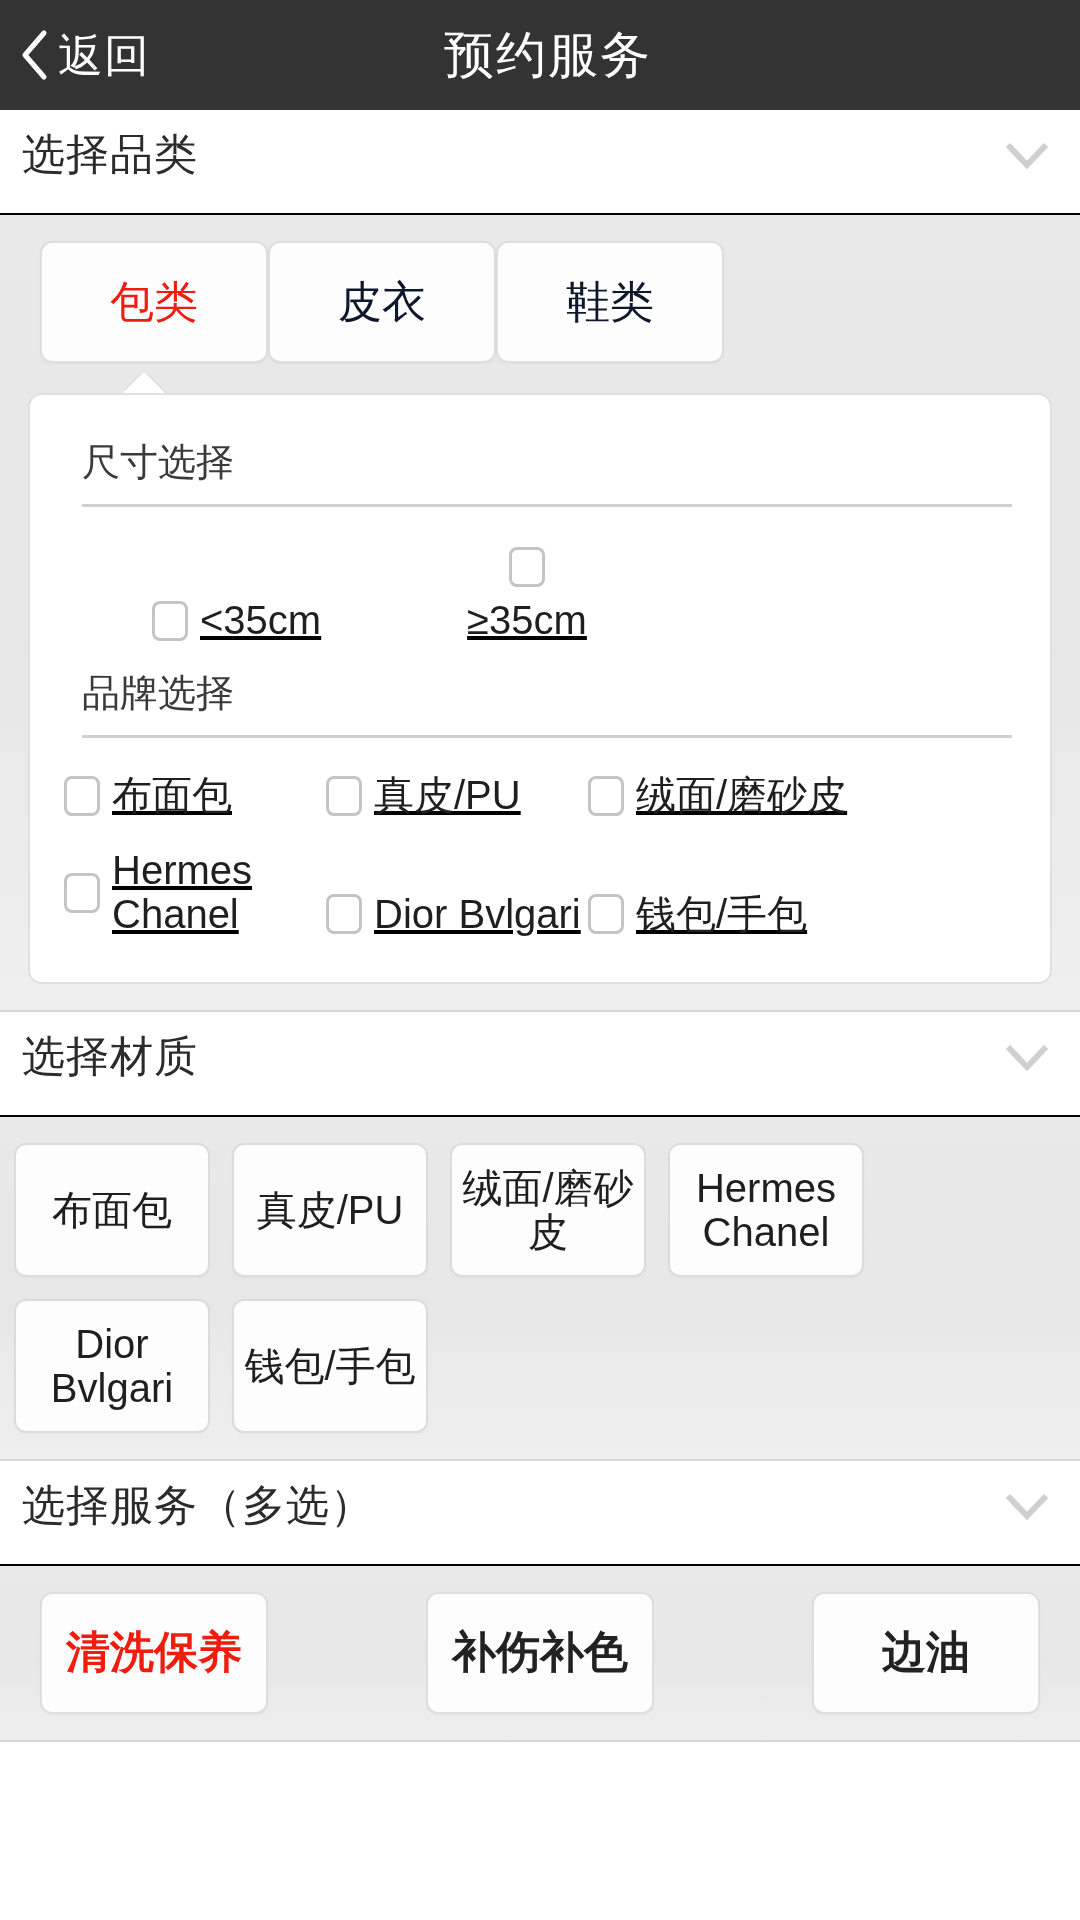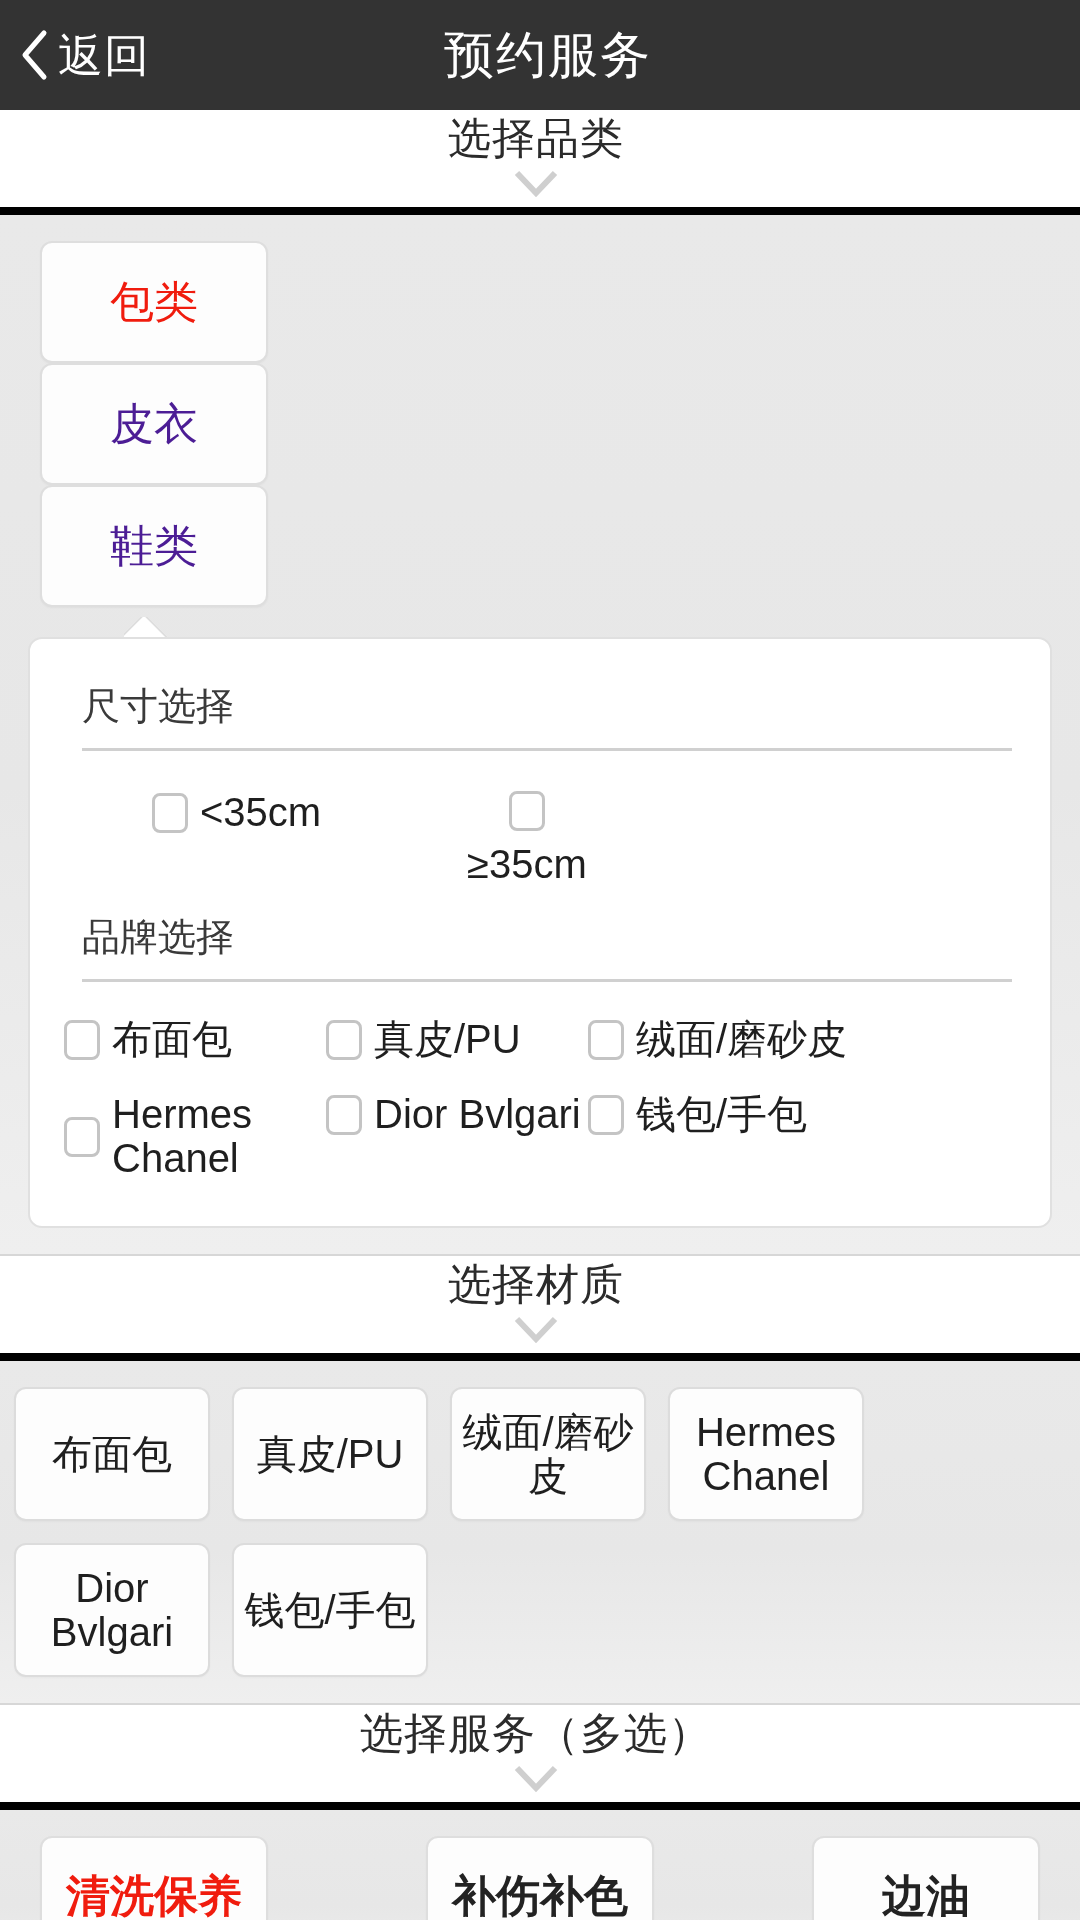--- a/index.html
+++ b/index.html
@@ -59,23 +59,22 @@
   }
 
   
   .section-head {
     background: #ffffff;
     height: 105px;
     display: flex;
     align-items: center;
     justify-content: space-between;
     padding: 0 30px 13px 22px;
-    border-bottom: 8px solid #000000;
-    cursor: pointer;
-    flex-direction: column;
+    border-bottom: 2px solid #000000;
+    cursor: pointer;
   }
   .section-head .title {
     font-size: 43px;
     color: #2b2b2b;
     letter-spacing: 1px;
   }
   .chev-down {
     width: 46px;
     height: 30px;
     flex: 0 0 auto;
@@ -88,33 +87,32 @@
     padding: 26px 0 26px 0;
     border-bottom: 2px solid #d7d7d7;
   }
 
   
   .cat-row {
     display: flex;
     gap: 0;
     padding: 0 40px;
     justify-content: flex-start;
-    flex-direction: column;
   }
   .cat-btn {
     width: 228px;
     height: 122px;
     background: #fdfdfd;
     border: 2px solid #dedede;
     border-radius: 12px;
     display: flex;
     align-items: center;
     justify-content: center;
     font-size: 44px;
-    color: #4c1d95;
+    color: #0f172a;
     cursor: pointer;
     box-shadow: 0 1px 2px rgba(0,0,0,0.04);
   }
   .cat-btn.selected { color: #f01c0e; }
 
   
   .detail-wrap {
     position: relative;
     margin: 30px 28px 0 28px;
   }
@@ -150,22 +148,23 @@
   }
   .rule {
     height: 3px;
     background: #d0d0d0;
     margin: 0 4px 10px 18px;
   }
 
   
   .cb-row {
     display: flex;
-    align-items: flex-start;
+    align-items: flex-end;
     padding: 26px 0 6px 0;
+    text-decoration: underline;
   }
   .cb-row.sizes { padding: 30px 0 18px 0; }
   .cb-item {
     display: flex;
     align-items: center;
     gap: 12px;
     cursor: pointer;
   }
   .cb-item.wide-1 { width: 290px; padding-left: 88px; }
   .cb-item.wide-2 { width: 290px; padding-left: 56px; flex-direction: column; }

